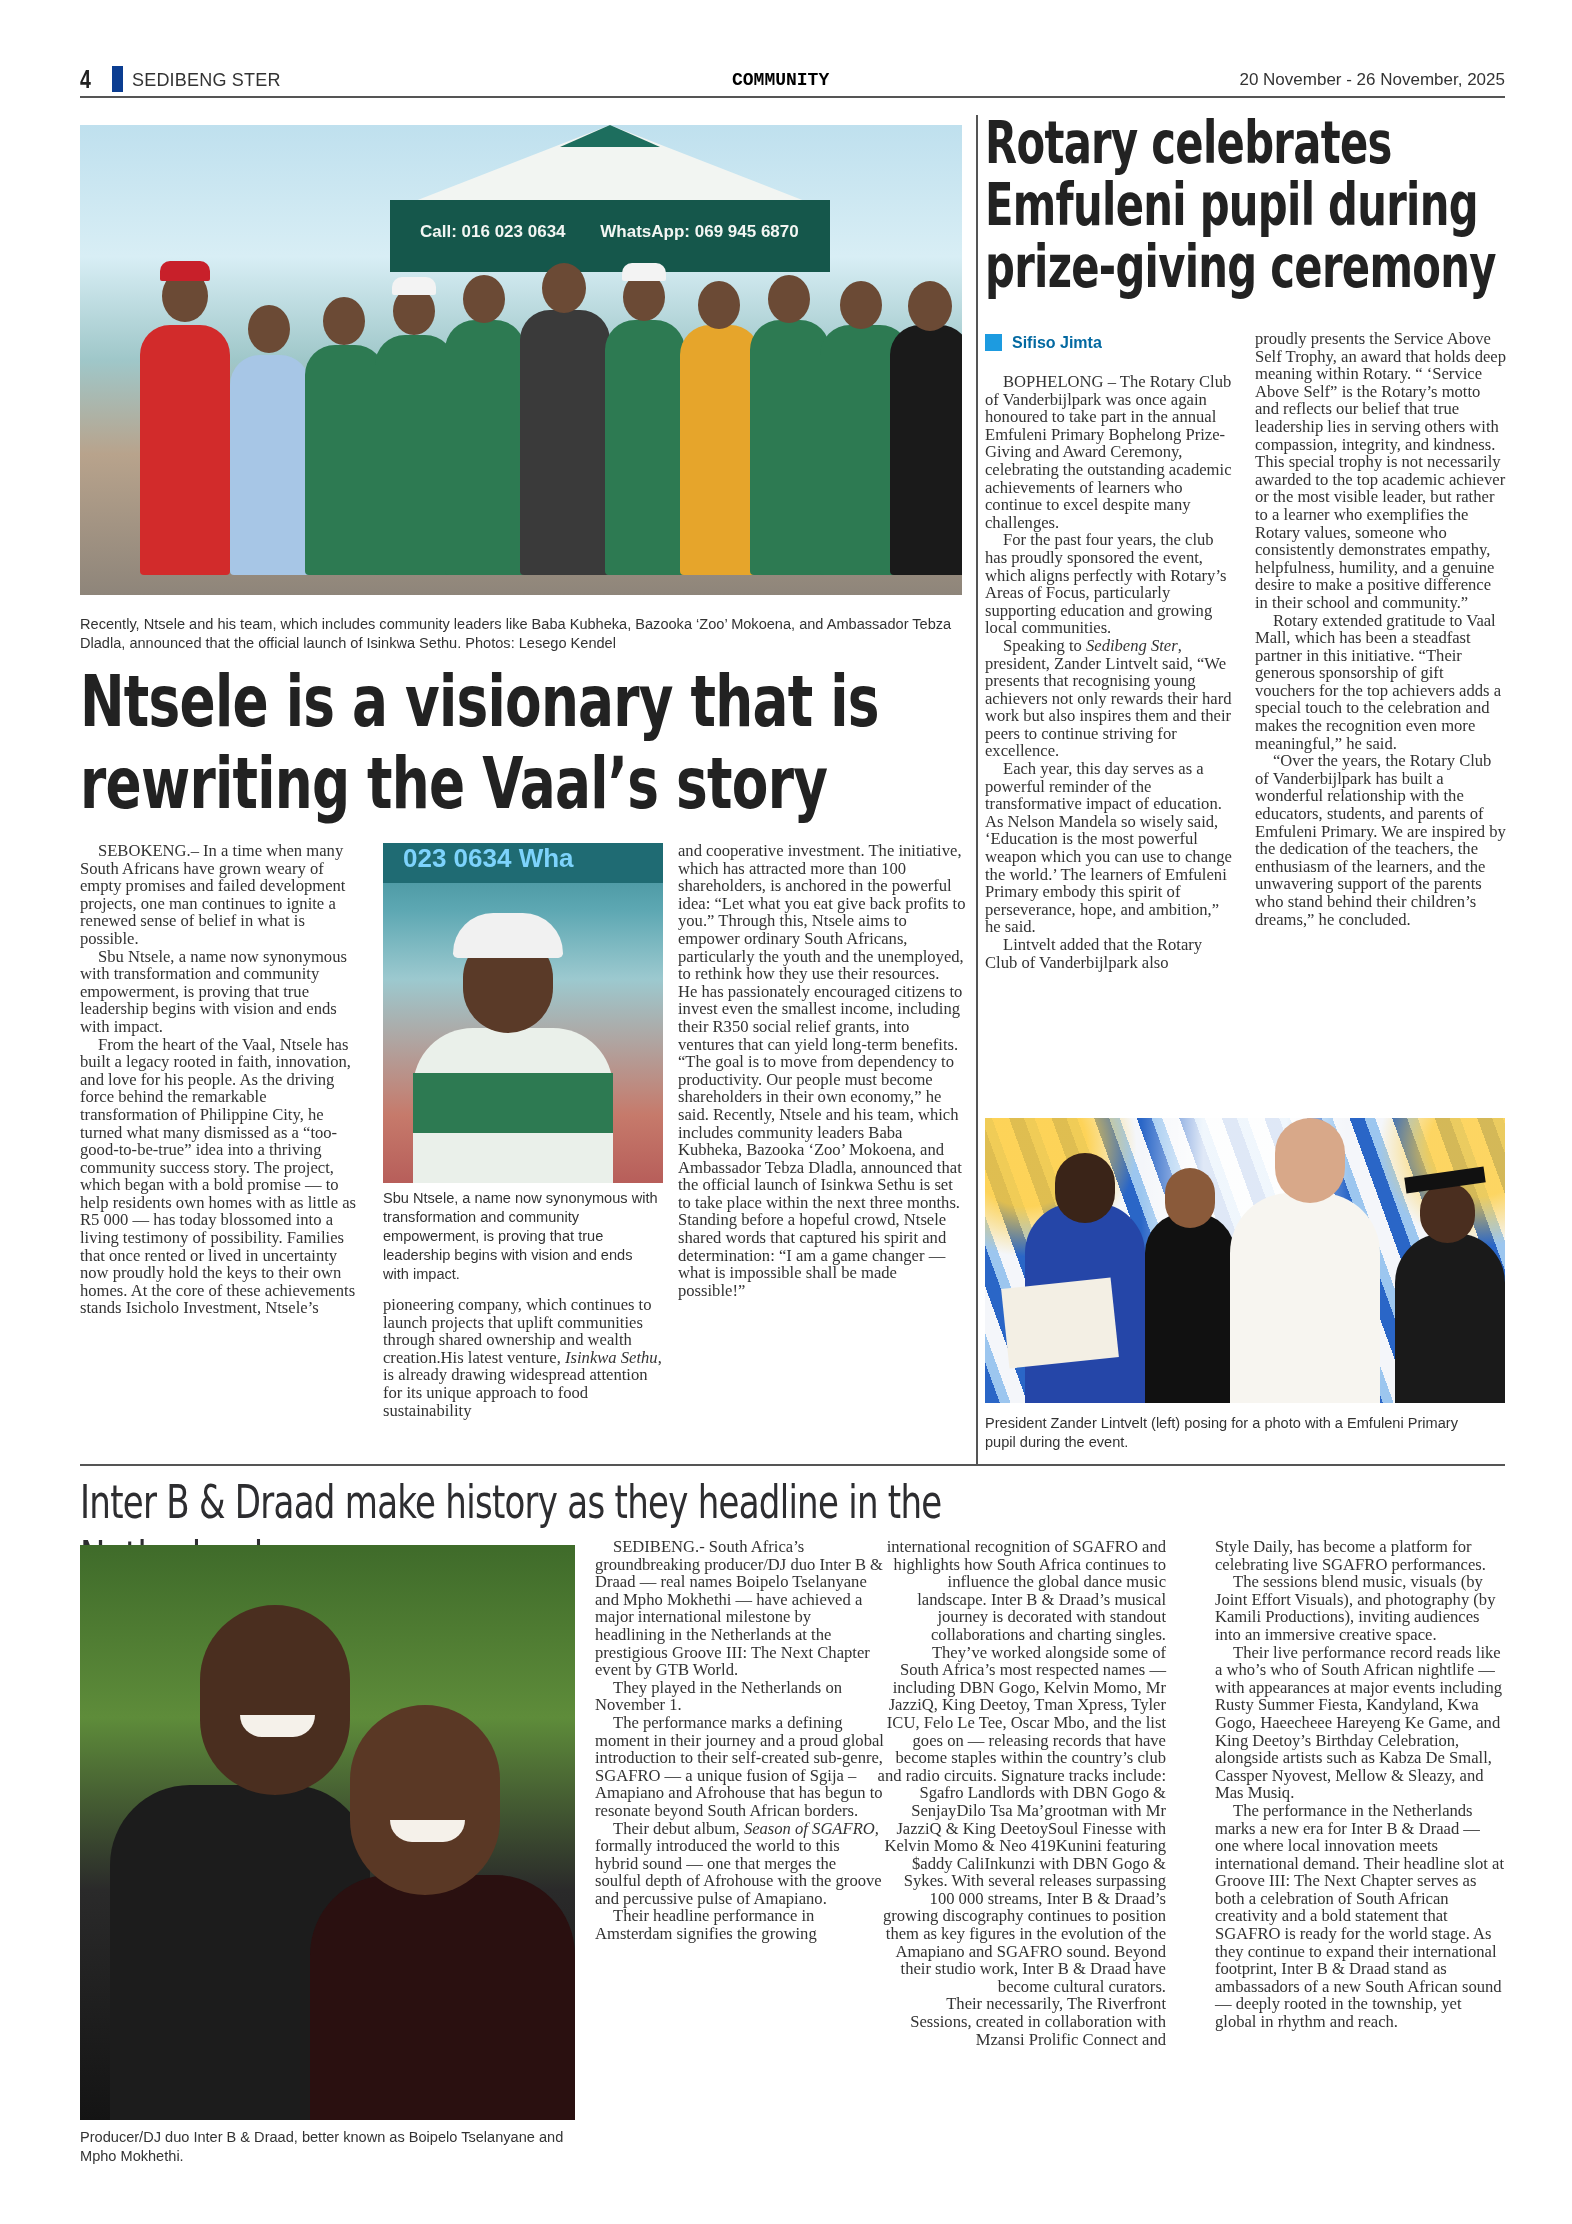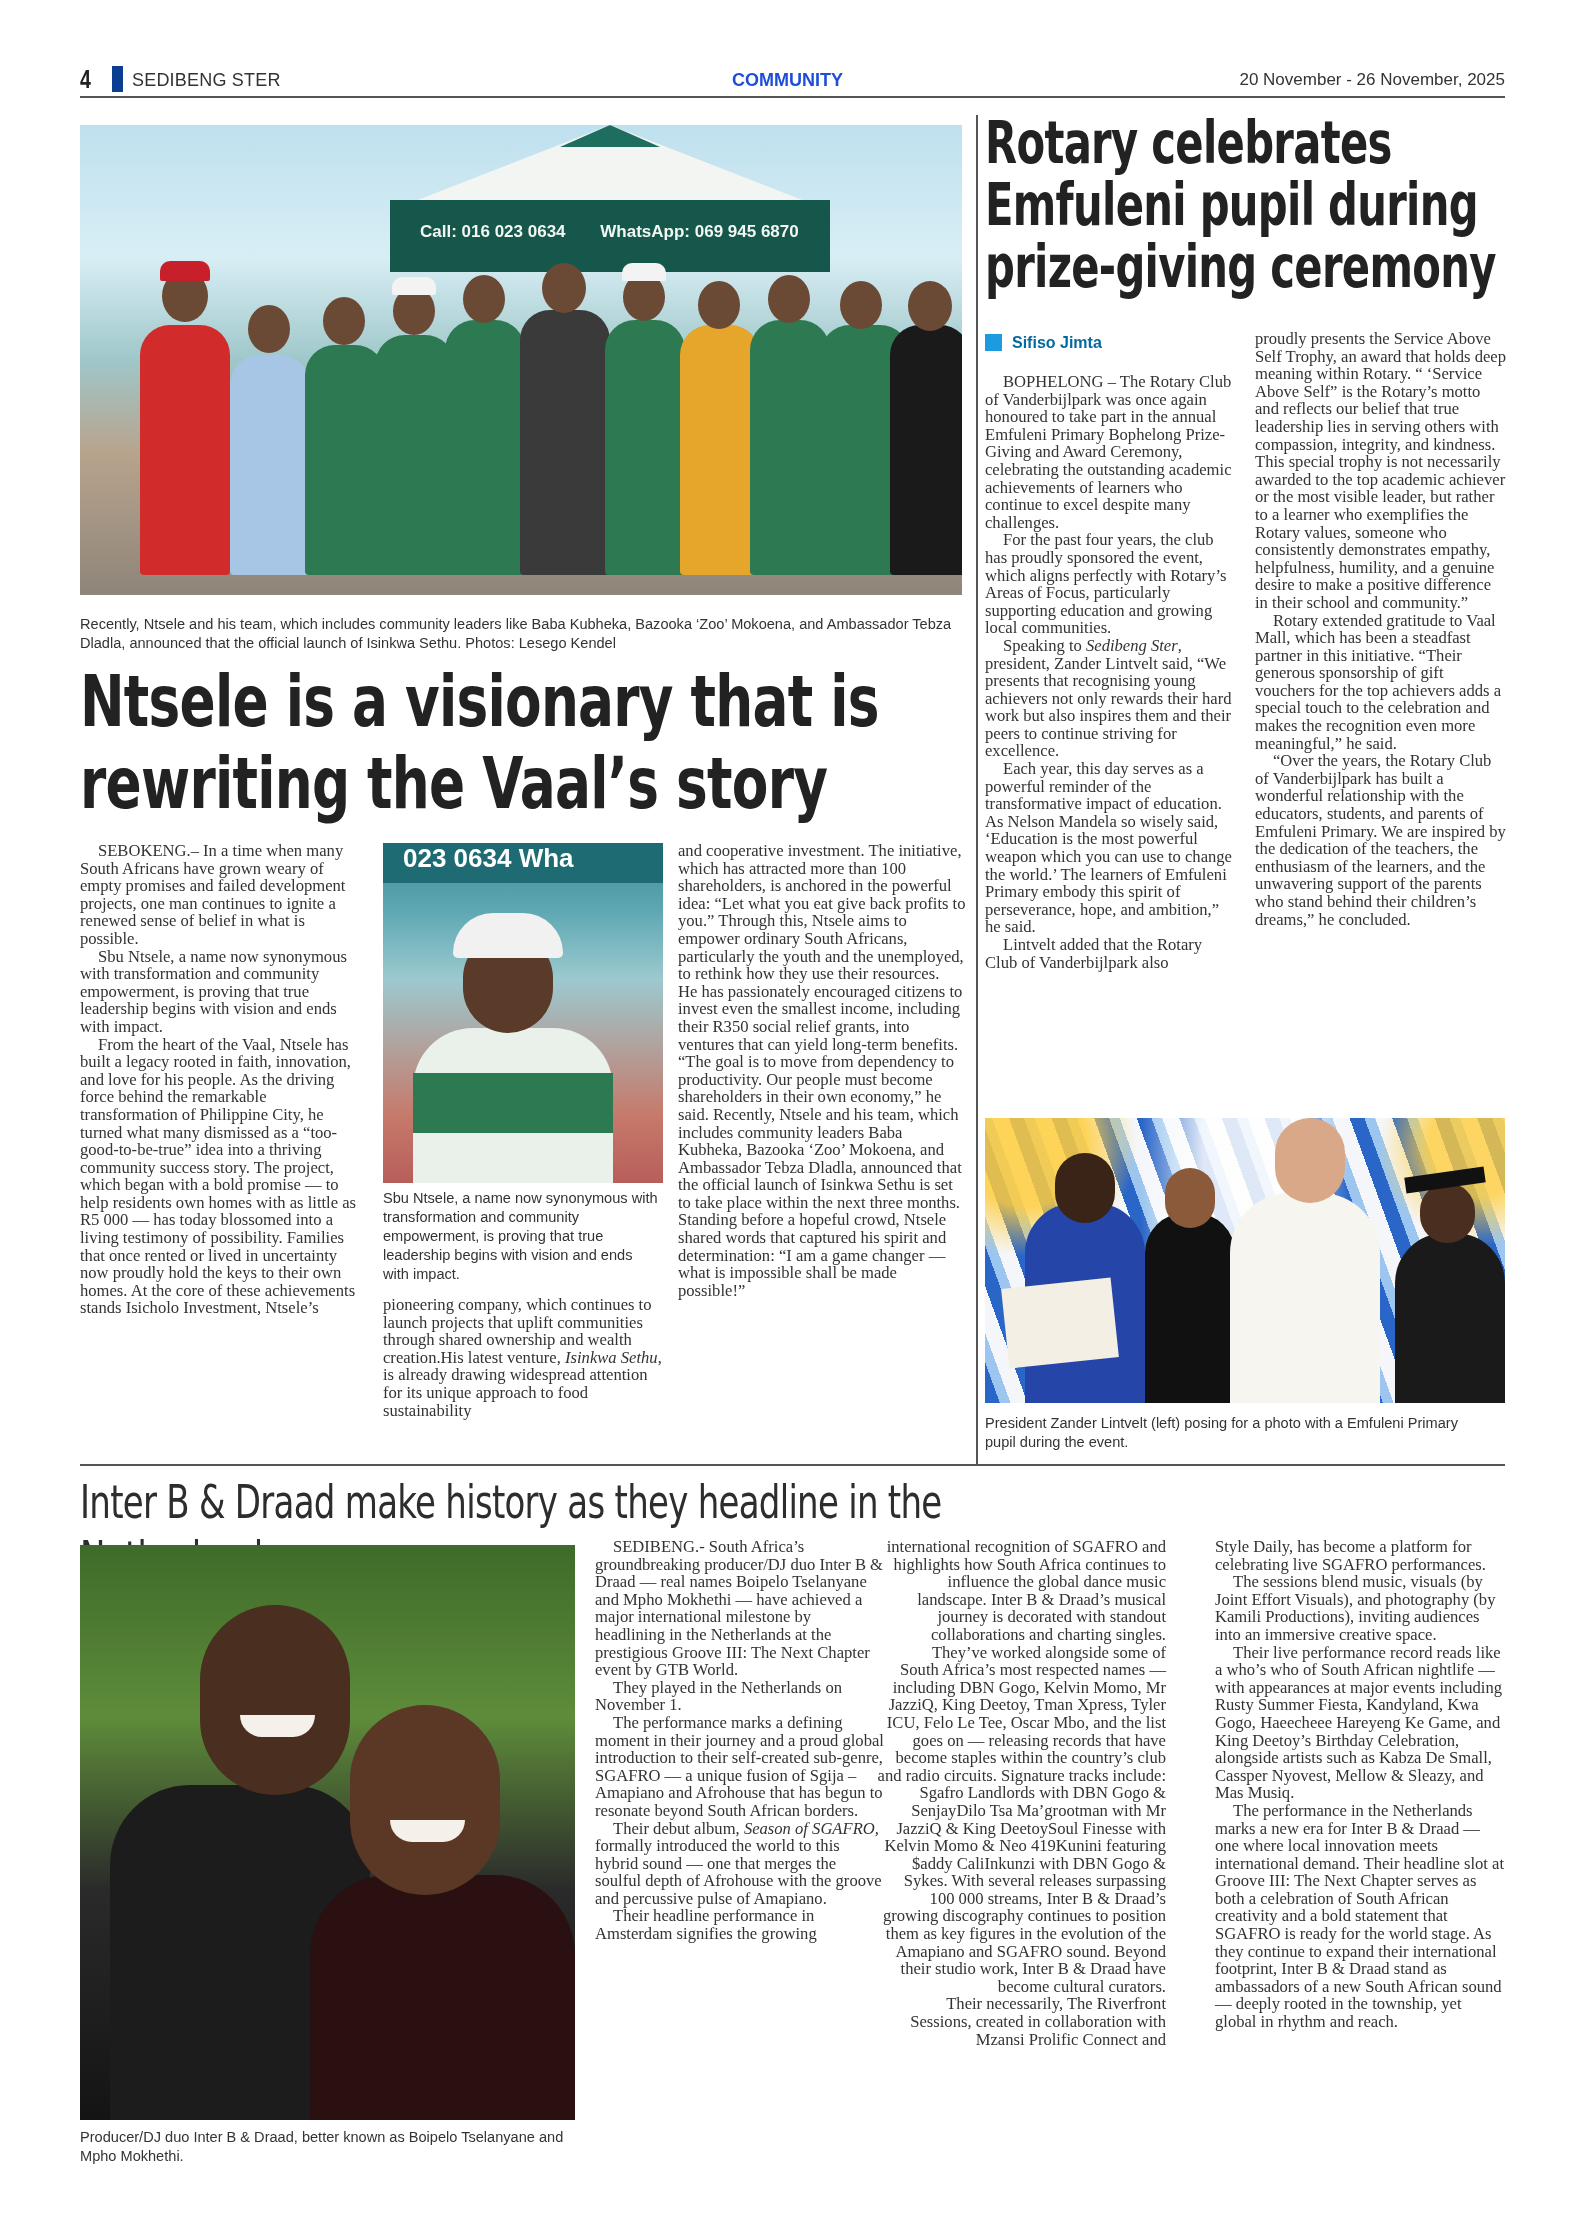--- a/index.html
+++ b/index.html
@@ -4,21 +4,21 @@
 <style>
   html, body { margin:0; padding:0; background:#ffffff; }
   body { width:1572px; height:2224px; position:relative; overflow:hidden;
          font-family:"Liberation Serif", serif; color:#333; }
   .abs { position:absolute; }
   
   .hdr { top:66px; left:80px; width:1425px; height:30px; border-bottom:2px solid #555; }
   .pgnum { position:absolute; left:0; top:-2px; font-family:"Liberation Sans", sans-serif; font-weight:bold; font-size:26px; color:#222; transform:scaleX(0.75); transform-origin:left; }
   .blue-bar { position:absolute; left:32px; top:0; width:11px; height:26px; background:#0b3d91; }
   .paper-name { position:absolute; left:52px; top:4px; font-family:"Liberation Sans", sans-serif; font-size:18px; color:#333; letter-spacing:0.2px; }
-  .section { position:absolute; left:652px; top:4px; font-family:Liberation Sans, sans-serif; font-weight:bold; font-size:18px; color:#1d4ed8; }
+  .section { position:absolute; left:652px; top:4px; font-family:Liberation Mono, monospace; font-weight:bold; font-size:18px; color:#000000; }
   .date { position:absolute; right:0; top:4px; font-family:"Liberation Sans", sans-serif; font-size:17px; color:#333; }
 
   
   .photo { position:absolute; overflow:hidden; }
   .photo-team {
     left:80px; top:125px; width:882px; height:470px;
     background:
       linear-gradient(180deg, #bfe0ee 0%, #d8eef5 28%, #9fc7c9 50%, #b8a38c 70%, #8e857a 100%);
   }
   .tent { position:absolute; left:310px; top:75px; width:440px; height:72px; background:#15574b; }
@@ -30,21 +30,21 @@
   .tent-text span { margin-right:30px; }
   .people { position:absolute; left:40px; top:150px; width:840px; height:300px; }
   .person { position:absolute; bottom:0; border-radius:30px 30px 4px 4px; }
   .head { position:absolute; border-radius:50%; background:#6b4a35; }
   .cap { position:absolute; border-radius:10px 10px 2px 2px; background:#f3f3f3; }
 
   .photo-inset {
     left:383px; top:843px; width:280px; height:340px;
     background: linear-gradient(180deg, #3b8a95 0%, #5ea8b3 20%, #9cc9cf 40%, #c67a6b 80%, #b75e5a 100%);
   }
-  .inset-banner { position:absolute; left:0; top:0; width:100%; height:40px; background:#1f6b73; color:#ffffff; font-family:"Liberation Sans", sans-serif; font-weight:bold; font-size:26px; white-space:nowrap; padding-left:20px; box-sizing:border-box; }
+  .inset-banner { position:absolute; left:0; top:0; width:100%; height:40px; background:#1f6b73; color:#7dd3fc; font-family:"Liberation Sans", sans-serif; font-weight:bold; font-size:26px; white-space:nowrap; padding-left:20px; box-sizing:border-box; }
   .inset-head { position:absolute; left:80px; top:90px; width:90px; height:100px; border-radius:45px; background:#5a3a28; }
   .inset-cap { position:absolute; left:70px; top:70px; width:110px; height:45px; border-radius:50px 50px 6px 6px; background:#f1f1f1; }
   .inset-shirt { position:absolute; left:30px; top:185px; width:200px; height:160px; border-radius:60px 60px 0 0; background:#eaf0ea; }
   .inset-stripe { position:absolute; left:30px; top:230px; width:200px; height:60px; background:#2d7a52; }
 
   .photo-rotary {
     left:985px; top:1118px; width:520px; height:285px;
     background: repeating-linear-gradient(70deg, #2a66c7 0 14px, #9cc6ef 14px 24px, #f4f6fa 24px 40px);
   }
   .rot-sun { position:absolute; left:0; top:0; width:100%; height:100%;

